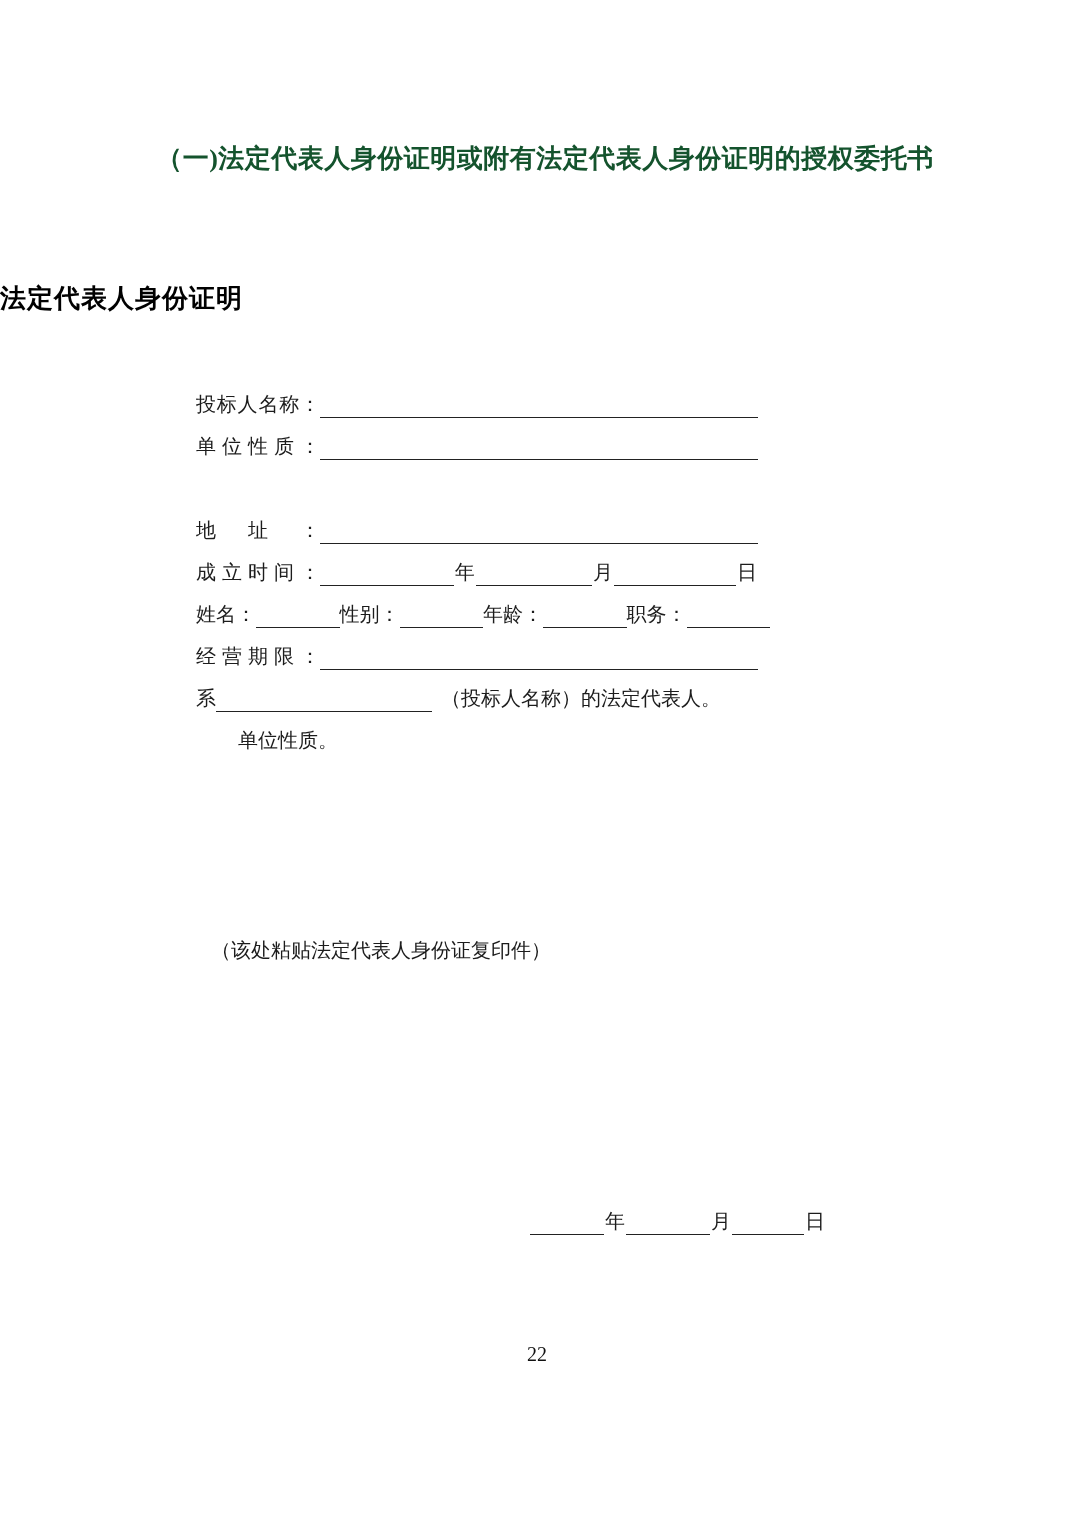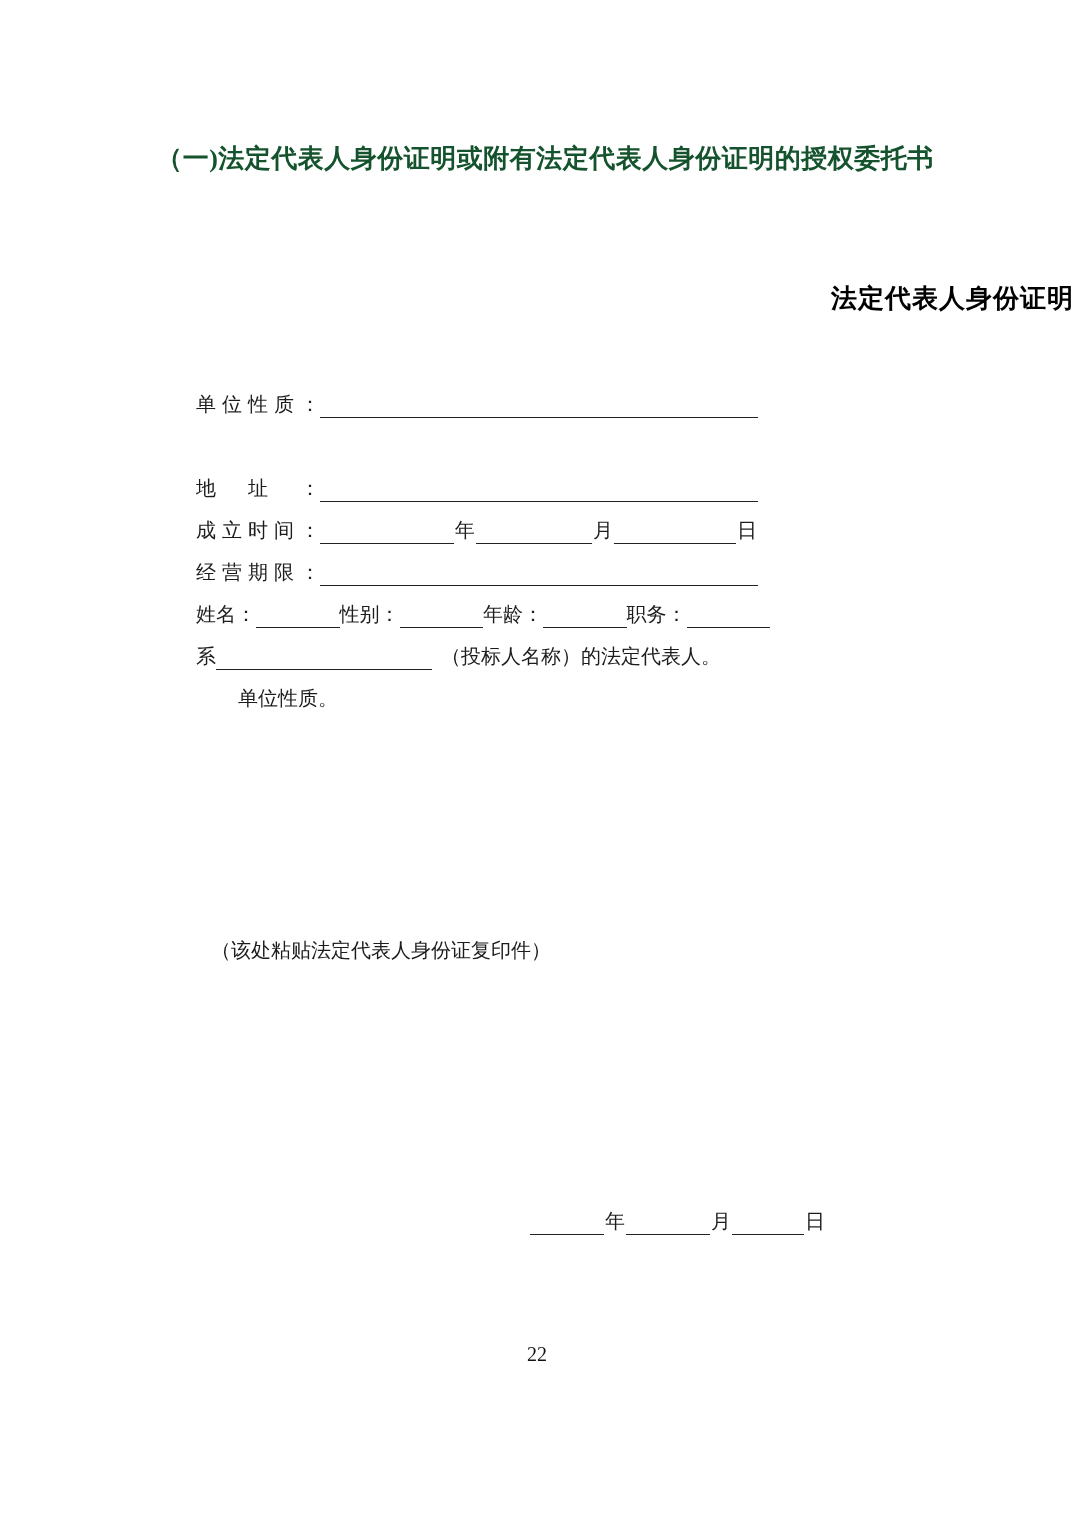--- a/index.html
+++ b/index.html
@@ -17,21 +17,21 @@
     top: 141px; left: 8px; width: 100%;
     text-align: center;
     font-size: 26px;
     font-weight: 700;
     color: #14532d;
     letter-spacing: 0.5px;
   }
   .cert-title {
     position: absolute;
     top: 281px; left: 0; width: 100%;
-    text-align: right;
+    text-align: left;
     font-size: 26px;
     font-weight: 700;
     color: #000;
     letter-spacing: 1px;
   }
   .form {
     position: absolute;
     left: 196px;
     top: 392px;
     width: 562px;
@@ -102,20 +102,24 @@
 <body>
 
 <div class="page">
 
   <div class="doc-title">（一)法定代表人身份证明或附有法定代表人身份证明的授权委托书</div>
 
   <div class="cert-title">法定代表人身份证明</div>
 
   <div class="form">
 
+    <div class="frow">
+      <span class="flabel">投标人名称：</span>
+      <span class="blank grow"></span>
+    </div>
 
     <div class="frow">
       <span class="flabel">单位性质：</span>
       <span class="blank grow"></span>
     </div>
 
     <div class="frow gap-above">
       <span class="flabel">地址：</span>
       <span class="blank grow"></span>
     </div>
@@ -123,34 +127,34 @@
     <div class="frow">
       <span class="flabel">成立时间：</span>
       <span class="blank fill-a"></span>
       <span class="unit">年</span>
       <span class="blank fill-b"></span>
       <span class="unit">月</span>
       <span class="blank fill-c"></span>
       <span class="unit">日</span>
     </div>
 
-    <div class="frow">
-      <span class="flabel">经营期限：</span>
-      <span class="blank grow"></span>
-    </div>
-
     <div class="frow person-row">
       <span class="plabel">姓名：</span>
       <span class="pblank"></span>
       <span class="plabel">性别：</span>
       <span class="pblank"></span>
       <span class="plabel">年龄：</span>
       <span class="pblank"></span>
       <span class="plabel">职务：</span>
       <span class="pblank"></span>
+    </div>
+
+    <div class="frow">
+      <span class="flabel">经营期限：</span>
+      <span class="blank grow"></span>
     </div>
 
     <div class="frow">
       <span class="plabel">系</span>
       <span class="blank rep-blank"></span>
       <span class="rep-suffix">（投标人名称）的法定代表人。</span>
     </div>
 
     <div class="frow certify-row">
       <span>单位性质。</span>

